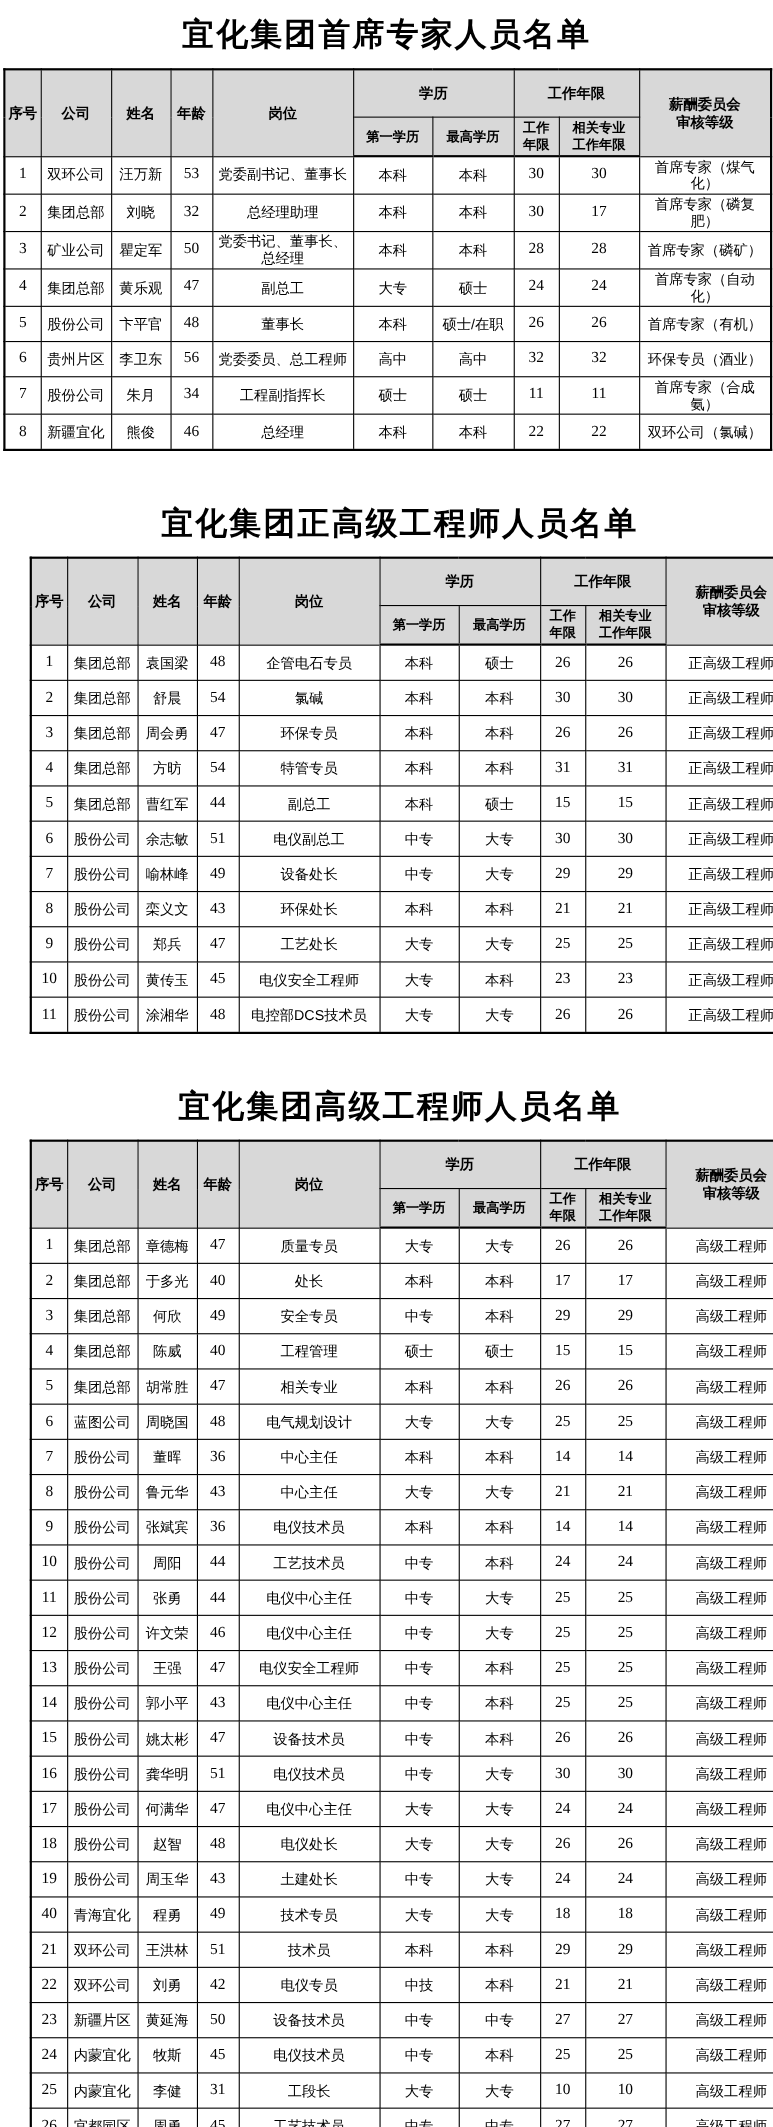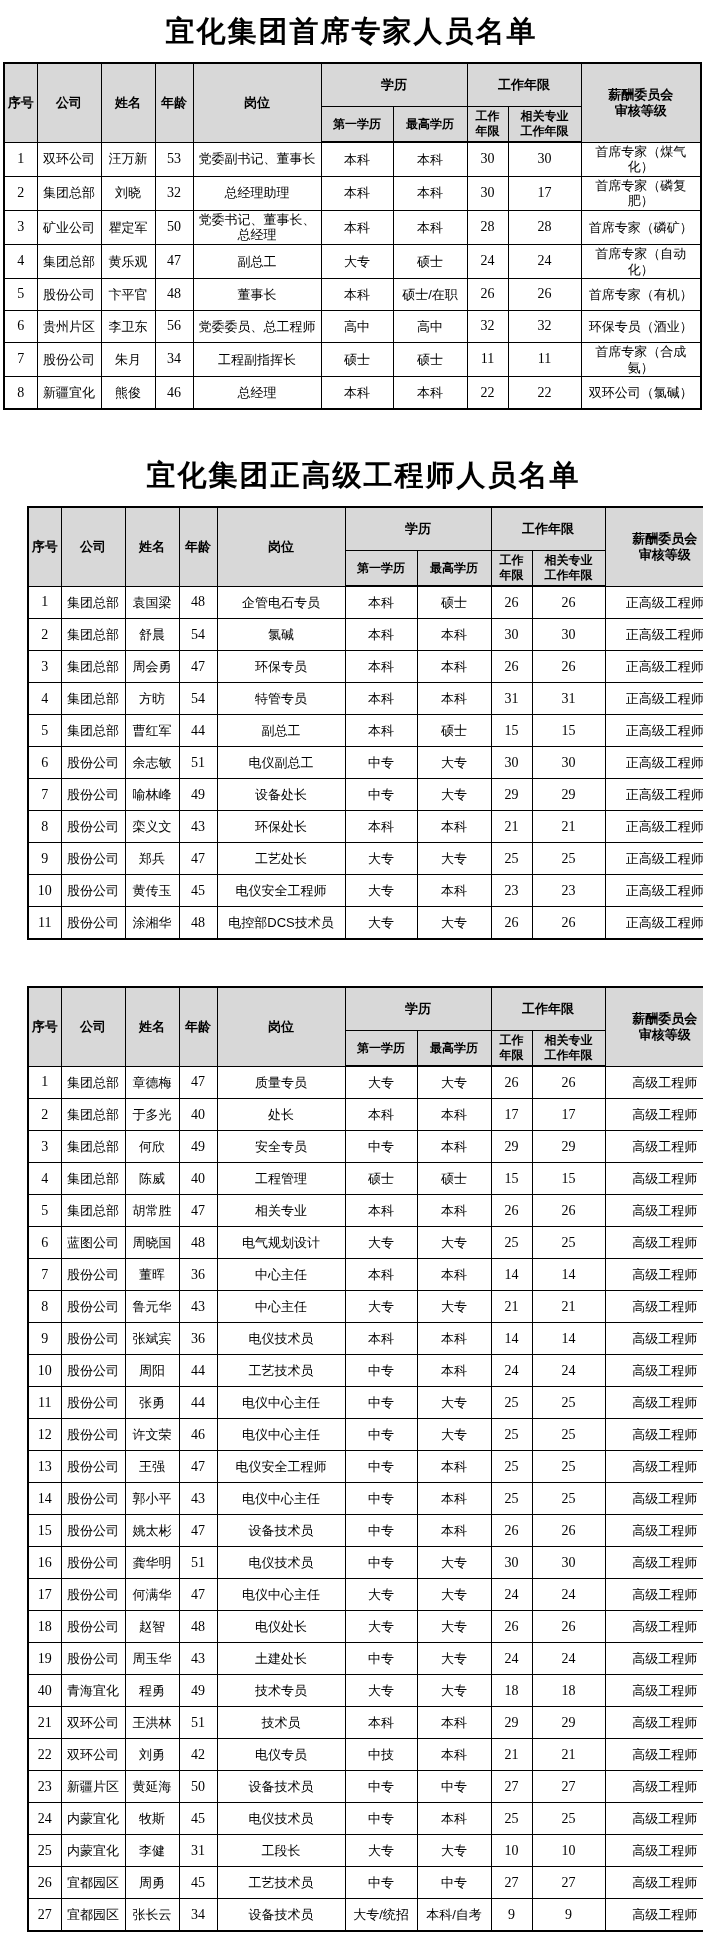--- a/index.html
+++ b/index.html
@@ -362,20 +362,21 @@
             <td>大专</td>
             <td class="num">26</td>
             <td class="num">26</td>
             <td>正高级工程师</td>
           </tr>
         </tbody>
     </table>
   </section>
 
   <section class="table-section">
+    <h1 class="table-title">宜化集团高级工程师人员名单</h1>
     <table class="roster-table">
       <colgroup>
         <col style="width:33px">
           <col style="width:64px">
           <col style="width:54px">
           <col style="width:38px">
         <col style="width:128px">
           <col style="width:72px">
           <col style="width:74px">
           <col style="width:41px">

